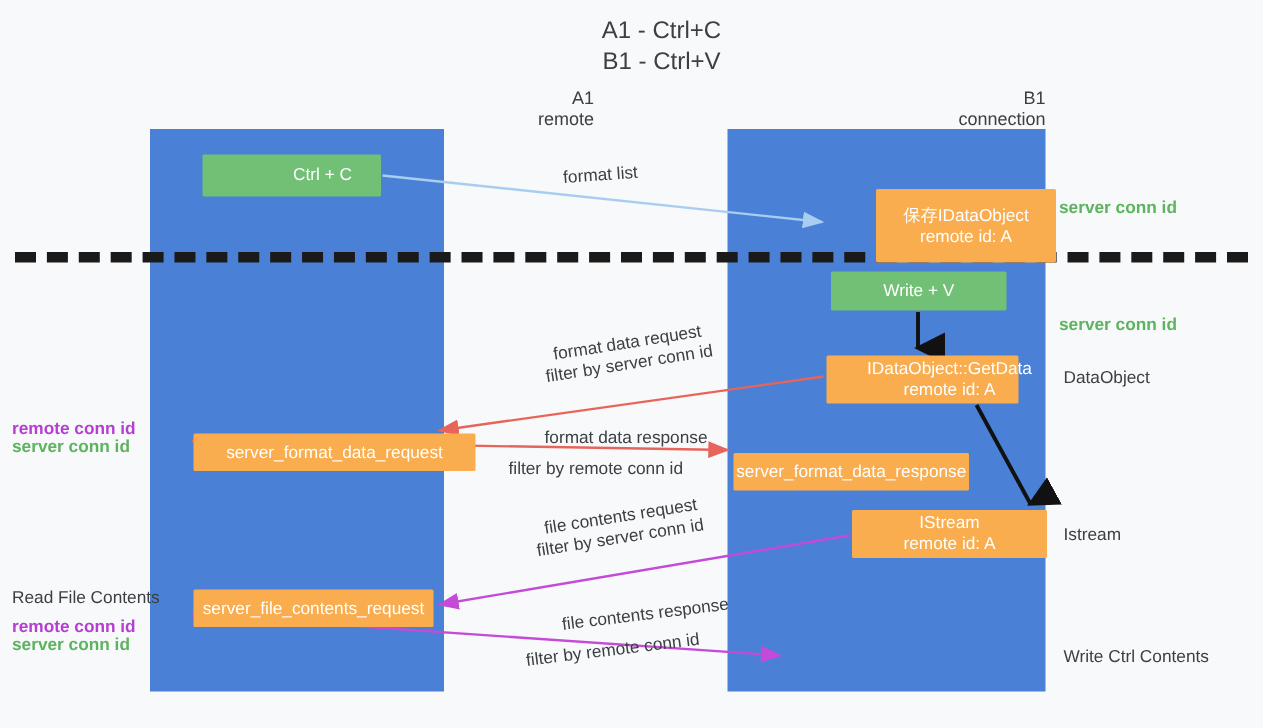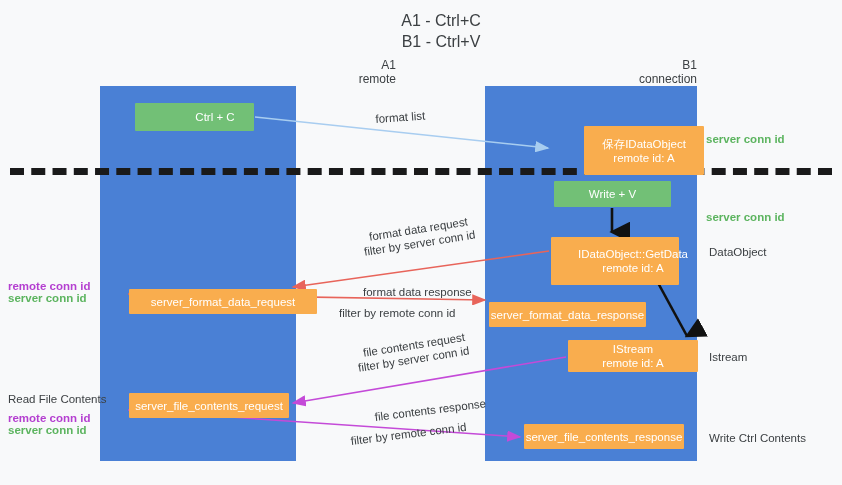--- a/index.html
+++ b/index.html
@@ -46,21 +46,21 @@
     font-size:11.5px;line-height:14px;
     white-space:pre-line;
     border-radius:1px;
   }
   .box.green{background:#72c076;}
   .box.orange{background:#f9ad4e;}
 
   #box-ctrlc{left:135px;top:103px;width:119px;height:28px;padding-left:41px;}
   #box-save{left:556px;top:126px;width:120px;height:49px;margin-left:28px;}
   #box-ctrlv{left:554px;top:181px;width:117px;height:26px;}
-  #box-getdata{left:551px;top:237px;width:128px;height:48px;padding-left:36px;}
+  #box-getdata{left:551px;top:237px;width:128px;height:32px;padding-left:36px;}
   #box-istream{left:568px;top:340px;width:130px;height:32px;}
   #box-fdreq{left:129px;top:277px;width:188px;height:25px;margin-top:12px;}
   #box-fdresp{left:489px;top:302px;width:157px;height:25px;}
   #box-fcreq{left:129px;top:393px;width:160px;height:25px;}
   #box-fcresp{left:524px;top:424px;width:160px;height:25px;}
 
   
   #divider{
     left:10px;top:168px;width:822px;height:0;
     border-top:7px dashed #1a1a1a;
@@ -156,21 +156,20 @@
   <div class="abs box orange" id="box-save">保存IDataObject
 remote id: A</div>
   <div class="abs box green" id="box-ctrlv">Write + V</div>
   <div class="abs box orange" id="box-getdata">IDataObject::GetData
 remote id: A</div>
   <div class="abs box orange" id="box-istream">IStream
 remote id: A</div>
   <div class="abs box orange" id="box-fdreq">server_format_data_request</div>
   <div class="abs box orange" id="box-fdresp">server_format_data_response</div>
   <div class="abs box orange" id="box-fcreq">server_file_contents_request</div>
-  <div class="abs box orange" id="box-fcresp">server_file_contents_response</div>
 
   <div class="abs lbl green" id="lbl-srv1">server conn id</div>
   <div class="abs lbl green" id="lbl-srv2">server conn id</div>
   <div class="abs lbl plain" id="lbl-dataobject">DataObject</div>
   <div class="abs lbl plain" id="lbl-istream">Istream</div>
   <div class="abs lbl plain" id="lbl-writefile">Write Ctrl Contents</div>
 
   <div class="abs lbl purple" id="lbl-left1-a">remote conn id</div>
   <div class="abs lbl green" id="lbl-left1-b">server conn id</div>
   <div class="abs lbl plain" id="lbl-readfile">Read File Contents</div>

